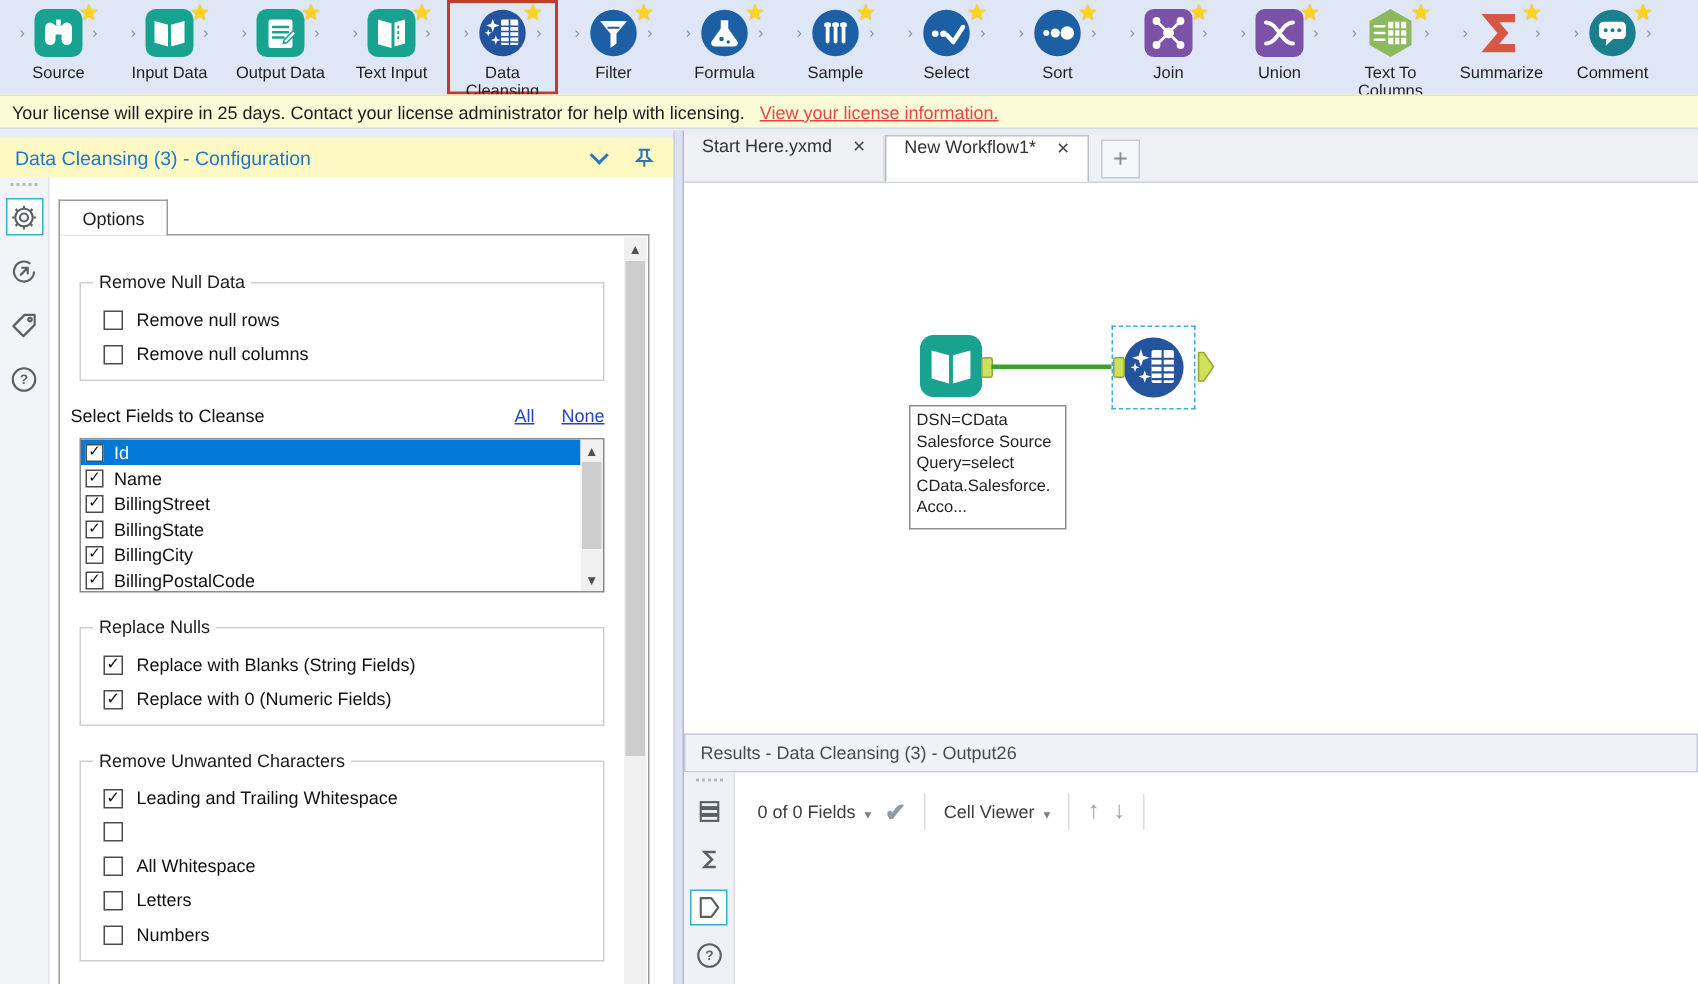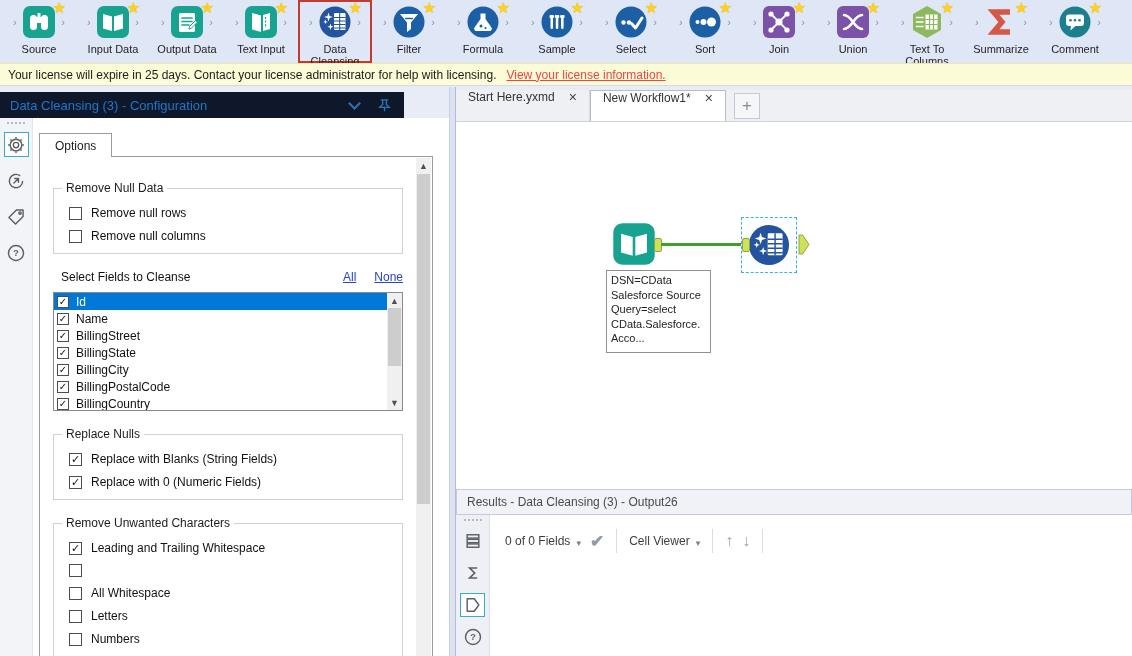--- a/index.html
+++ b/index.html
@@ -17,21 +17,21 @@
   .chev-l{left:-9px;} .chev-r{right:-9px;}
   .tool .label{font-size:11px;color:#1f1f1f;text-align:center;line-height:12px;margin-top:4px;}
 
   
   .license-bar{position:absolute;top:63px;left:0;right:0;height:23px;background:#fbfbd7;
     border-top:1px solid #e8e8b0;border-bottom:1px solid #d5d8e6;display:flex;align-items:center;
     gap:10px;padding-left:8px;font-size:12px;color:#1c1c1c;}
   .license-link{color:#ef4444;text-decoration:underline;cursor:pointer;}
 
   
-  .config-header{position:absolute;top:92px;left:0;width:404px;height:26px;background:#0f172a;display:flex;align-items:center;}
+  .config-header{position:absolute;top:92px;left:0;width:449px;height:26px;background:#fef9c3;display:flex;align-items:center;}
   .config-title{color:#1e78c8;font-size:13px;padding-left:10px;flex:1;}
   .hdr-chevron{width:9px;height:9px;border-right:2px solid #2e75b6;border-bottom:2px solid #2e75b6;
     transform:rotate(45deg);margin-right:18px;margin-top:-4px;cursor:pointer;}
   .hdr-pin{margin-right:12px;cursor:pointer;} .hdr-pin svg{width:15px;height:15px;display:block;}
   .config-bg{position:absolute;top:118px;left:0;width:449px;bottom:0;background:#fff;}
   .config-strip{position:absolute;top:118px;left:0;width:33px;bottom:0;background:#f3f4f8;border-right:1px solid #e3e5ec;
     display:flex;flex-direction:column;align-items:center;padding-top:4px;}
   .drag-dots{width:18px;border-top:2px dotted #b4b9c4;margin-bottom:8px;}
   .strip-icon{width:25px;height:25px;display:flex;align-items:center;justify-content:center;margin-bottom:11px;cursor:pointer;}
   .strip-icon svg{width:20px;height:20px;display:block;}
@@ -46,24 +46,24 @@
   .config-inner{position:absolute;left:0;top:0;right:20px;bottom:0;}
 
   fieldset{border:1px solid #d0d0d0;margin:24px 9px 0 13px;padding:2px 8px 10px 8px;}
   fieldset.tight{margin-top:16px;}
   legend{font-size:12px;color:#1c1c1c;padding:0 4px;}
   .cb-row{display:flex;align-items:center;gap:9px;margin:9px 0 0 7px;font-size:12px;color:#111;}
   .cb{width:13px;height:13px;min-width:13px;border:1px solid #4d4d4d;background:#fff;display:flex;
     align-items:center;justify-content:center;font-size:11px;line-height:1;color:#111;cursor:pointer;}
   .cb.checked::before{content:"✓";}
 
-  .sf-head{display:flex;align-items:flex-end;margin:16px 9px 0 21px;font-size:12px;color:#111;}
+  .sf-head{display:flex;align-items:flex-end;margin:16px 9px 0 7px;font-size:12px;color:#111;}
   .sf-head .sf-label{flex:1;}
   .sf-link{color:#2743cc;text-decoration:underline;margin-left:18px;cursor:pointer;}
-  .field-list{margin:8px 9px 0 13px;border:1px solid #8a8a8a;height:119px;position:relative;background:#fff;overflow:hidden;}
+  .field-list{margin:8px 9px 0 13px;border:1px solid #8a8a8a;height:103px;position:relative;background:#fff;overflow:hidden;}
   .fl-rows{position:absolute;left:0;top:0;right:15px;}
   .fl-row{height:17px;display:flex;align-items:center;gap:7px;padding-left:3px;font-size:12px;color:#111;cursor:pointer;}
   .fl-row .cb{width:12px;height:12px;min-width:12px;font-size:10px;}
   .fl-row.selected{background:#0078d7;color:#fff;}
   .fl-scroll{position:absolute;top:0;right:0;width:15px;bottom:0;background:#f0f0f0;}
   .fl-scroll .scroll-thumb{top:15px;height:58px;}
   .fl-scroll .btn-down{position:absolute;bottom:0;width:100%;}
 
   
   .v-divider{position:absolute;top:87px;left:449px;width:7px;bottom:0;background:#dde2f1;

